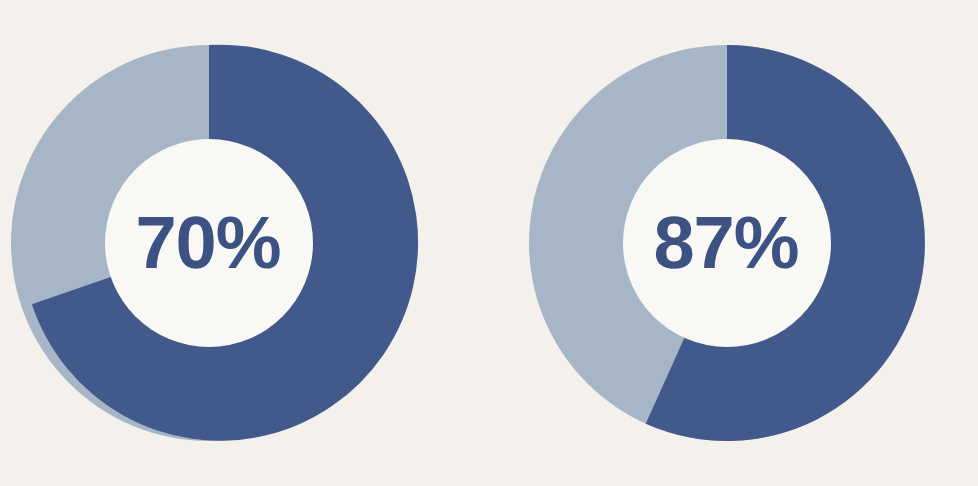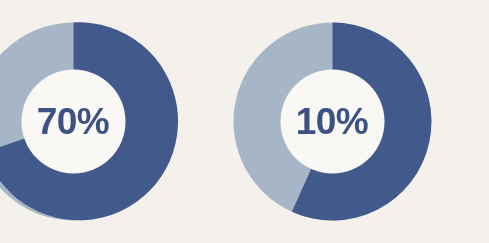--- a/index.html
+++ b/index.html
@@ -13,20 +13,21 @@
     font-family: "Liberation Sans", sans-serif;
     overflow: hidden;
   }
   .donut-row {
     width: 405px;
     height: 243px;
     display: flex;
     align-items: center;
     justify-content: center;
     gap: 44px;
+    padding-left: 31px;
   }
   .donut-wrap {
     position: relative;
     width: 215px;
     height: 215px;
     flex: 0 0 auto;
   }
   .donut-wrap svg {
     display: block;
     width: 215px;
@@ -61,16 +62,16 @@
     </svg>
     <div class="donut-label">70%</div>
   </div>
 
   <div class="donut-wrap">
     <svg viewBox="0 0 215 215">
       <circle cx="107.5" cy="107.5" r="99" fill="#a7b6c6"></circle>
       <path d="M 107.5 107.5 L 107.5 8.5 A 99 99 0 1 1 66.87 197.82 Z" fill="#42598c"></path>
       <circle cx="107.5" cy="107.5" r="52" fill="#faf8f4"></circle>
     </svg>
-    <div class="donut-label">10%</div>
+    <div class="donut-label">87%</div>
   </div>
 
 </div>
 
 </body></html>

